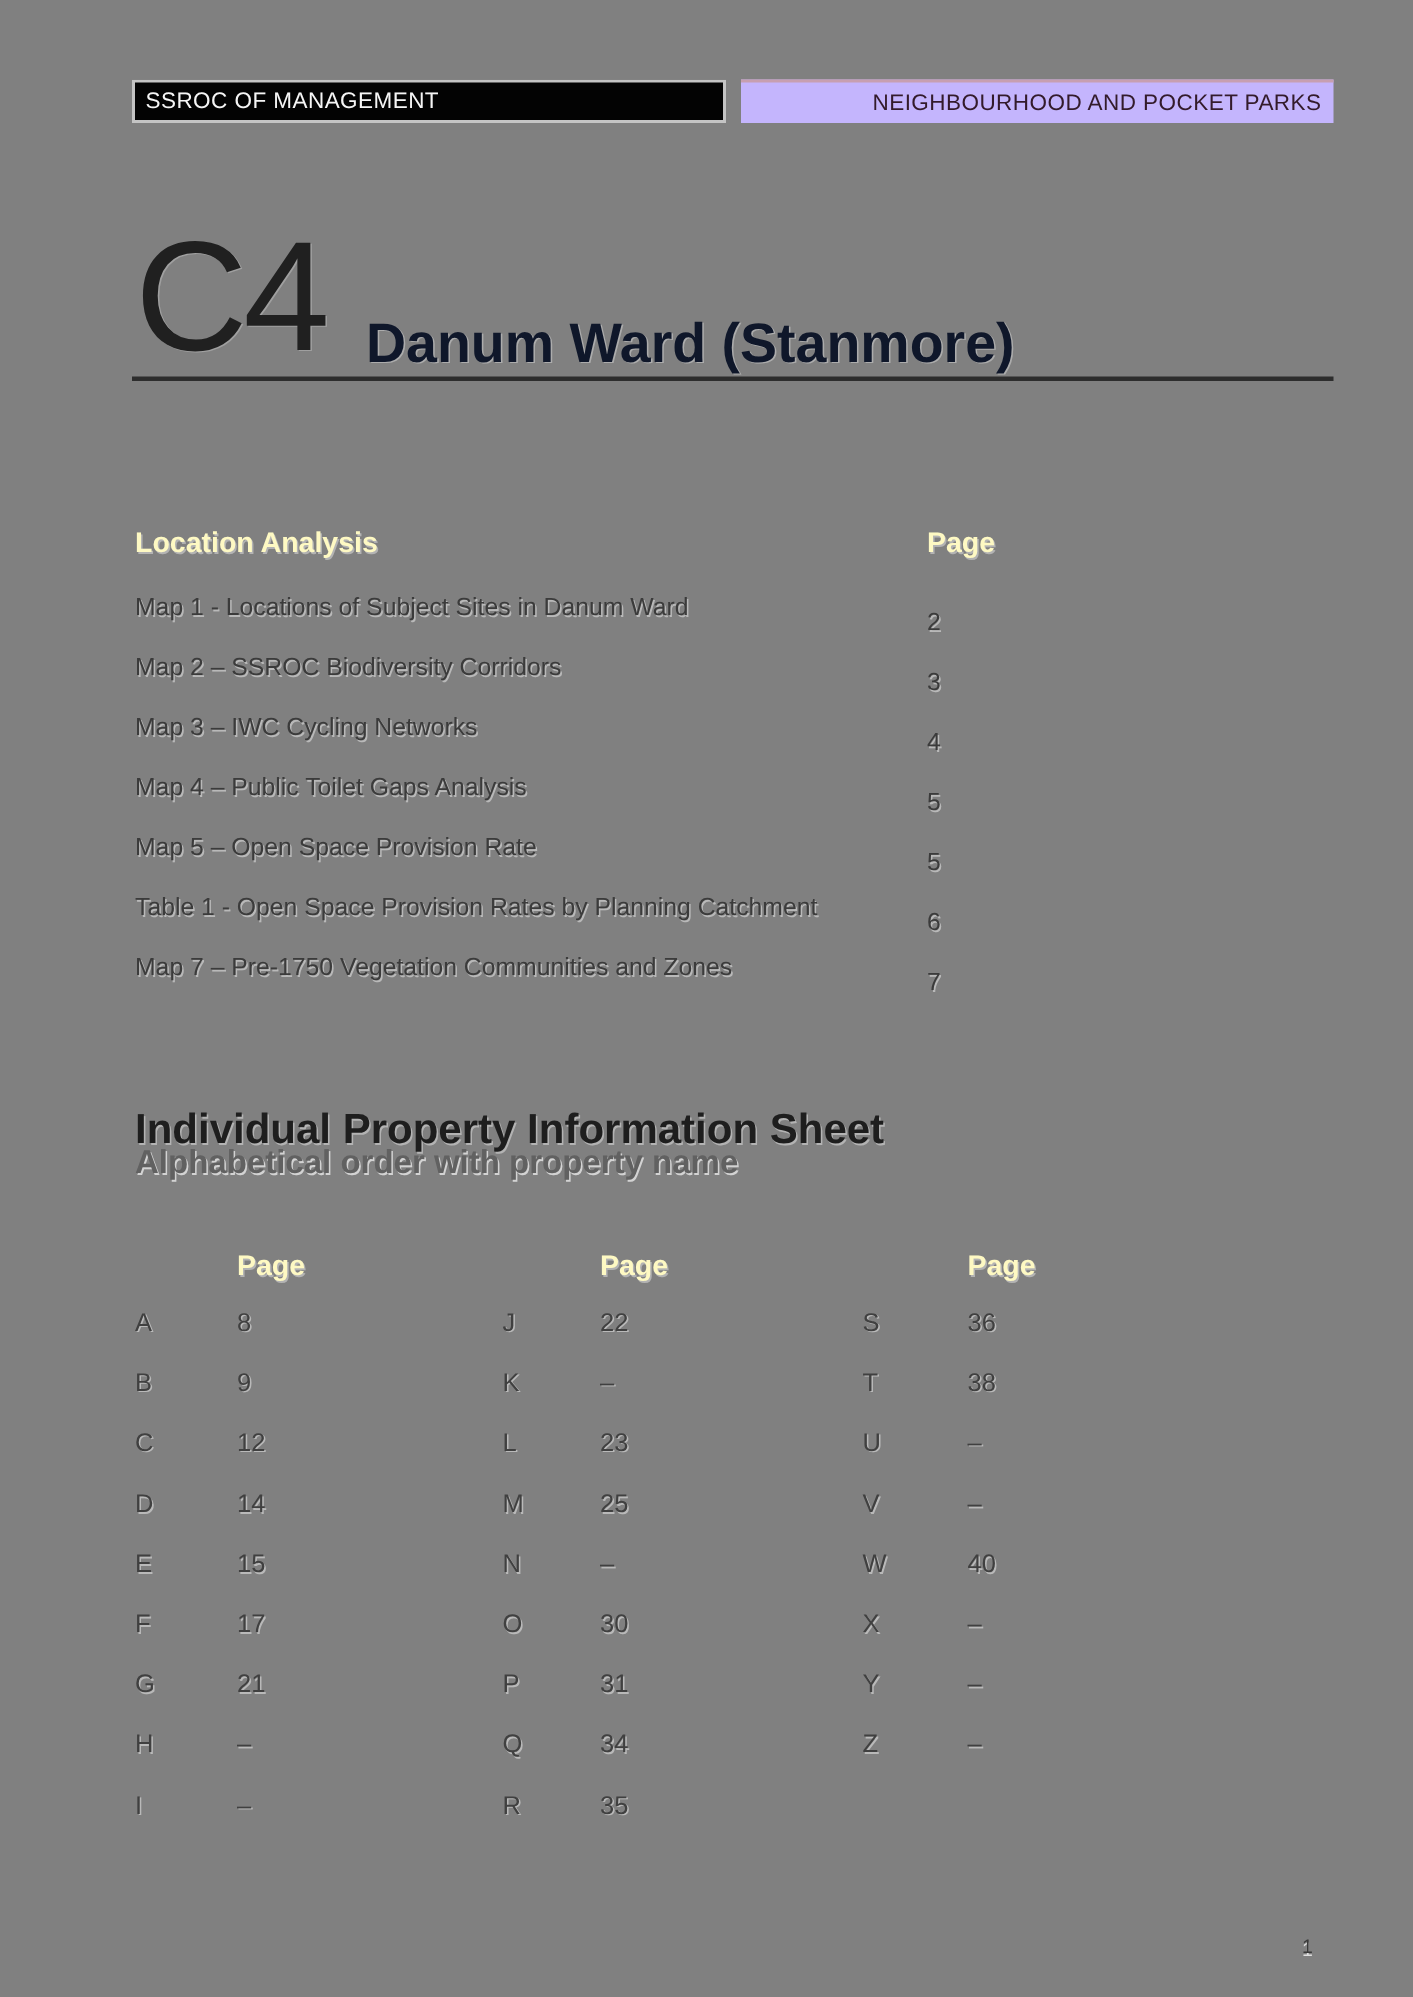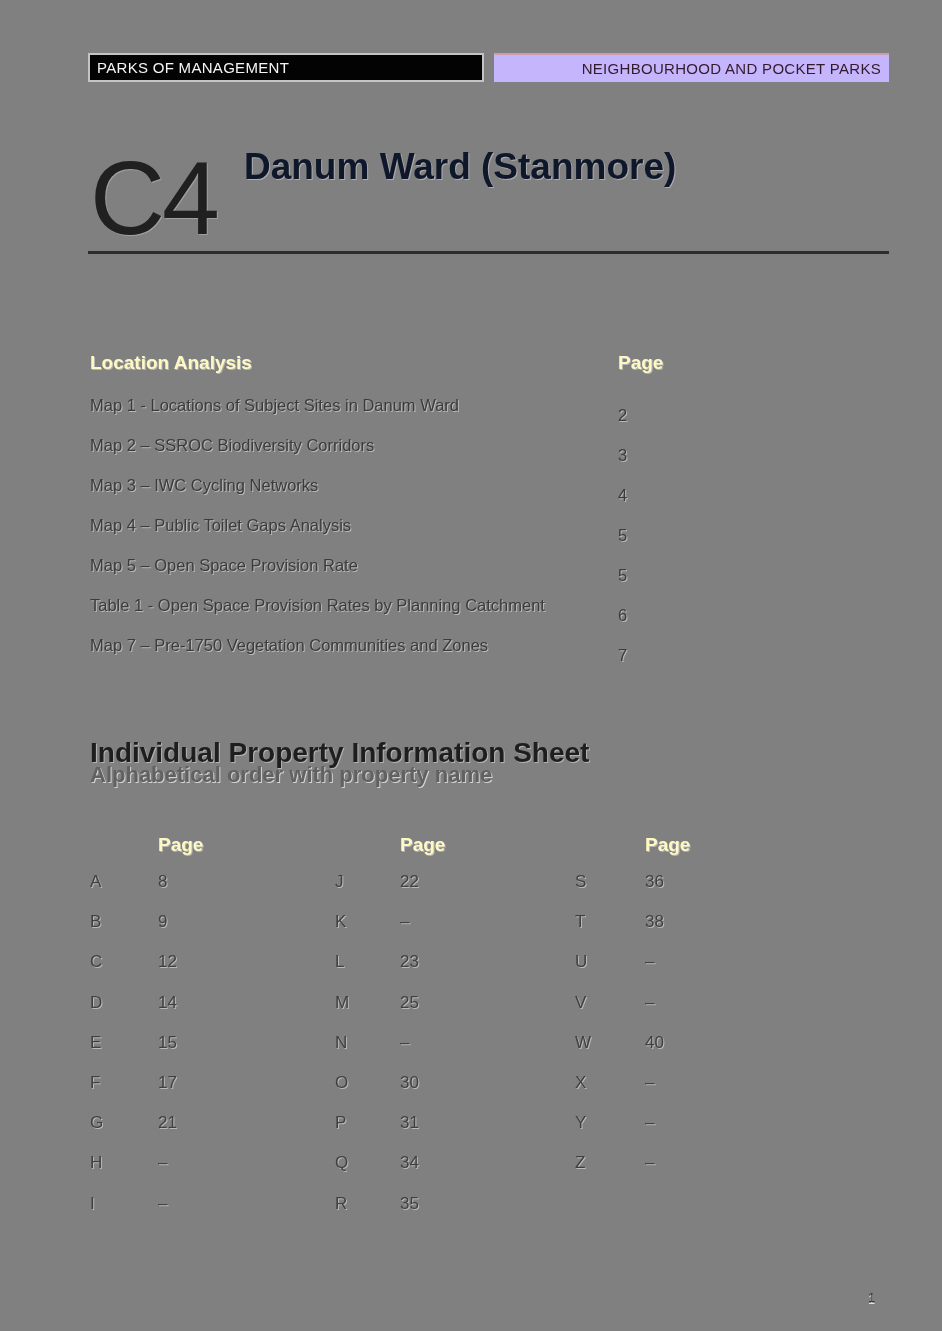--- a/index.html
+++ b/index.html
@@ -20,21 +20,21 @@
     color:#f5f5f5; font-size:15px; letter-spacing:.3px;
   }
   .banner-right {
     width:395px; height:29px; background:#c4b5fd;
     border-top:2px solid #c79fb0;
     display:flex; align-items:center; justify-content:flex-end; padding-right:8px;
     color:#331b2b; font-size:15px; letter-spacing:.3px;
   }
 
   
-  .title-block { position:absolute; left:90px; top:146px; display:flex; align-items:flex-start; }
+  .title-block { position:absolute; left:90px; top:146px; display:flex; align-items:flex-end; }
   .section-code {
     font-size:104px; line-height:1.0; font-weight:400;
     color:#202020; letter-spacing:-3px;
     text-shadow:1px 1px 0 rgba(255,255,255,.25);
   }
   .ward-title {
     font-size:37px; font-weight:bold; color:#0f172a; margin-left:27px;
     text-shadow:1px 1px 0 rgba(255,255,255,.35);
   }
   .title-rule { position:absolute; left:88px; width:801px; top:251px; height:3px; background:#2d2d2d; }
@@ -89,21 +89,21 @@
     text-shadow:0 2px 0 rgba(255,255,255,.75);
   }
 </style>
 </head>
 <body>
 
 <div class="page">
 
   <div class="banners">
     <div class="banner-left">
-      <span>PARKS OF MANAGEMENT</span>
+      <span>SSROC OF MANAGEMENT</span>
     </div>
     <div class="banner-right">
       <span>NEIGHBOURHOOD AND POCKET PARKS</span>
     </div>
   </div>
 
   <div class="title-block">
     <span class="section-code">C4</span>
     <span class="ward-title">Danum Ward (Stanmore)</span>
   </div>

